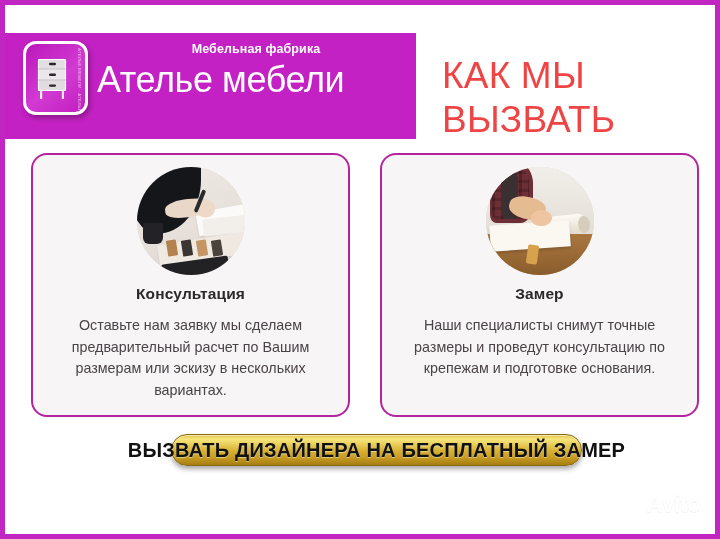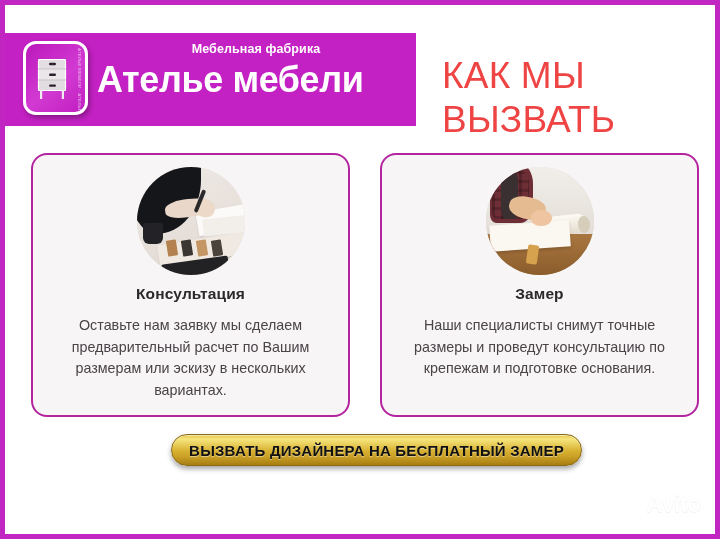--- a/index.html
+++ b/index.html
@@ -31,21 +31,21 @@
     left: 0;
     top: 28px;
     width: 720px;
     height: 90px;
   }
   #brand-band {
     position: absolute;
     left: 0;
     top: 0;
     width: 411px;
-    height: 93px;
+    height: 106px;
     background: #c321c3;
   }
   #logo-tile {
     position: absolute;
     left: 18px;
     top: 8px;
     width: 65px;
     height: 74px;
     border-radius: 13px;
     background: linear-gradient(140deg, #bb18bb 0%, #d23ad2 55%, #c01ec0 100%);
@@ -86,21 +86,21 @@
   #brand-sub {
     font-size: 12.5px;
     font-weight: bold;
     text-align: center;
     letter-spacing: .1px;
     line-height: 14px;
     margin-left: 6px;
   }
   #brand-main {
     font-size: 36px;
-    font-weight: bold;
+    font-weight: normal;
     line-height: 46px;
     letter-spacing: -.4px;
     text-align: left;
     margin-top: 1px;
   }
   #section-heading {
     position: absolute;
     left: 437px;
     top: -4px;
     width: 272px;
@@ -243,21 +243,21 @@
     background: linear-gradient(180deg,
                 #e4c449 0%, #f6e57d 14%, #d8b233 52%,
                 #caa026 72%, #a77d12 100%);
     border: 1px solid #8a6a12;
     box-shadow: 0 3px 5px rgba(0,0,0,.35), inset 0 1px 0 rgba(255,255,255,.55);
     display: flex;
     align-items: center;
     justify-content: center;
   }
   #cta-label {
-    font-size: 15px;
+    font-size: 20px;
     font-weight: bold;
     color: #111111;
     letter-spacing: .2px;
     white-space: nowrap;
     text-shadow: 0 1px 0 rgba(255,255,255,.45);
   }
 
   
   #watermark {
     position: absolute;

